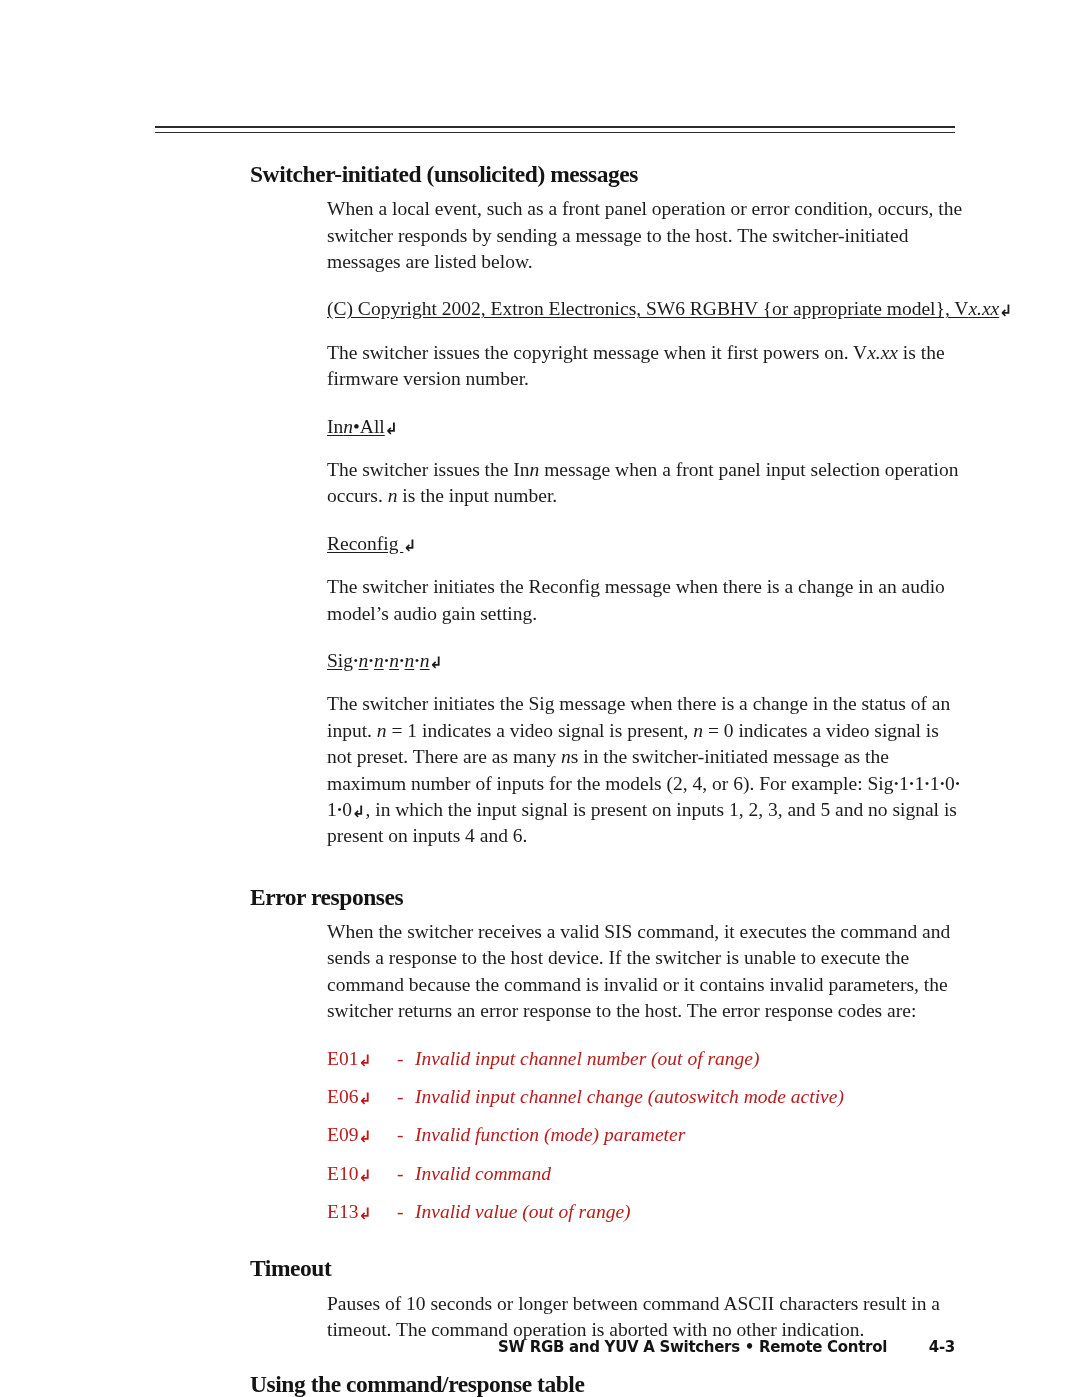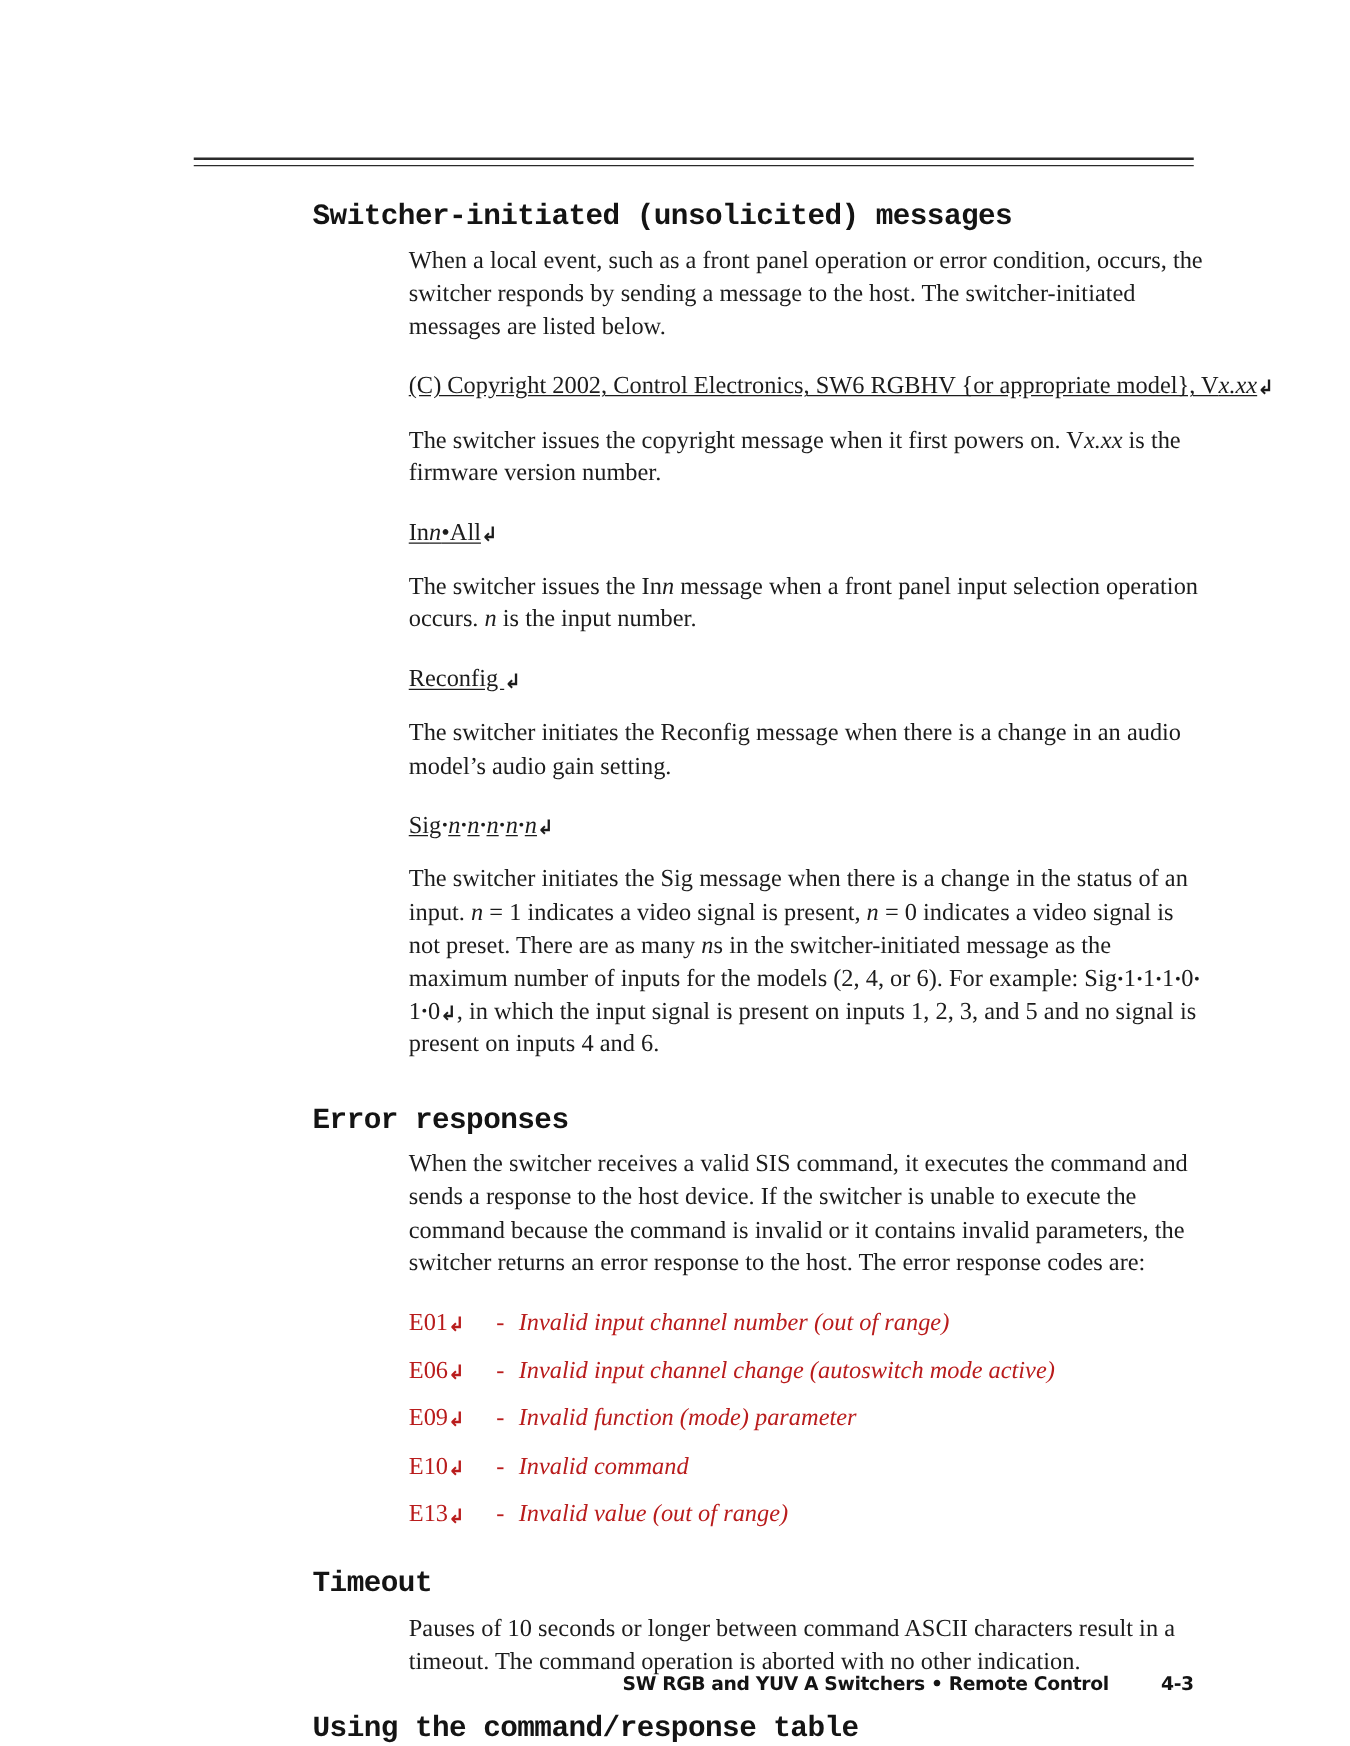--- a/index.html
+++ b/index.html
@@ -35,21 +35,21 @@
 
   
   .content {
     position: absolute;
     left: 0;
     top: 160px;
     width: 1080px;
   }
 
   h2.section-head {
-    font-family: Liberation Mono, monospace;
+    font-family: Liberation Serif, serif;
     font-weight: bold;
     font-size: 23.5px;
     letter-spacing: -0.45px;
     color: #141414;
     margin: 0 0 8px 0;
     padding-left: 250px;
     line-height: 1.2;
   }
 
   .para {
@@ -156,21 +156,21 @@
   <div class="top-rule"></div>
 
   <div class="content">
 
     <h2 class="section-head">Switcher-initiated (unsolicited) messages</h2>
 
     <p class="para">When a local event, such as a front panel operation or error condition, occurs, the switcher responds by sending a message to the host.  The switcher-initiated messages are listed below.</p>
 
     <div class="gap-md"></div>
 
-    <div class="cmd-line"><span class="u"><span>(C) Copyright 2002, Control Electronics, SW6 RGBHV {or appropriate model}, V</span><span class="it">x.xx</span></span><span class="ret">↲</span></div>
+    <div class="cmd-line"><span class="u"><span>(C) Copyright 2002, Extron Electronics, SW6 RGBHV {or appropriate model}, V</span><span class="it">x.xx</span></span><span class="ret">↲</span></div>
 
     <div class="gap-sm"></div>
 
     <p class="para"><span>The switcher issues the copyright message when it first powers on.  V</span><span class="it">x.xx</span><span> is the firmware version number.</span></p>
 
     <div class="gap-md"></div>
 
     <div class="cmd-line"><span class="u"><span>In</span><span class="it">n</span><span>•All</span></span><span class="ret">↲</span></div>
 
     <div class="gap-sm"></div>

